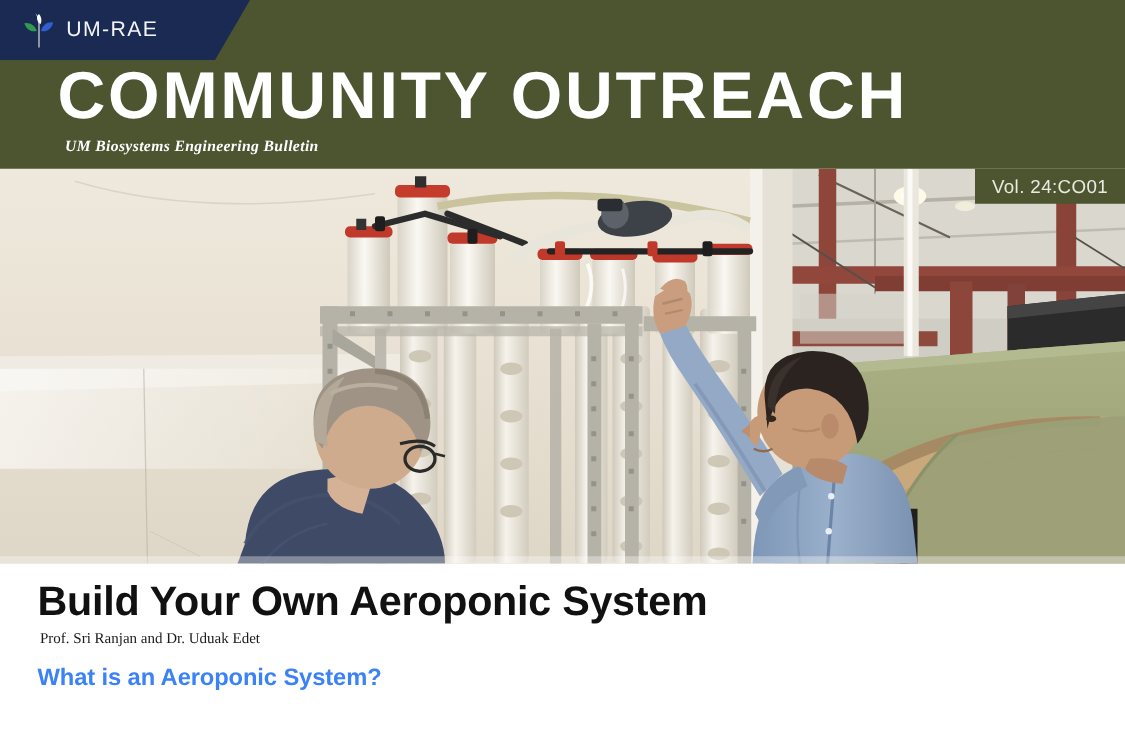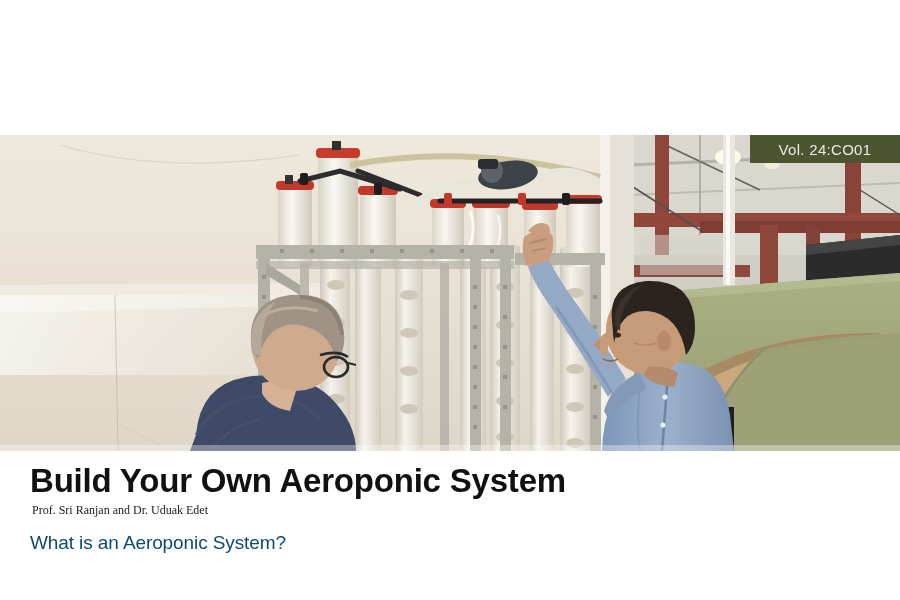--- a/index.html
+++ b/index.html
@@ -67,21 +67,21 @@
     letter-spacing: 0.3px;
     margin-top: 7px;
     margin-left: 6px;
     white-space: nowrap;
   }
 
   
   .vol-tag {
     position: absolute;
     right: 0; top: 135px;
-    width: 150px; height: 28px;
+    width: 120px; height: 28px;
     background: #4c5430;
     display: flex;
     align-items: center;
     justify-content: center;
     z-index: 5;
   }
   .vol-tag span {
     color: #e7ebe0;
     font-size: 15px;
     letter-spacing: 0.3px;
@@ -116,22 +116,22 @@
   }
   .byline {
     font-family: "Liberation Serif", serif;
     font-size: 12px;
     color: #1a1a1a;
     margin-top: 4px;
     margin-left: 2px;
   }
   .section-heading {
     font-size: 19px;
-    font-weight: 400;
-    color: #0c4a6e;
+    font-weight: 700;
+    color: #3b82f6;
     margin-top: 14px;
     letter-spacing: -0.1px;
   }
   .bullet-list {
     margin-top: 6px;
     padding-left: 30px;
     list-style: none;
   }
   .bullet-item {
     position: relative;
@@ -146,20 +146,37 @@
     top: 0;
     font-size: 13px;
     color: #222222;
   }
 </style>
 </head>
 <body>
 
 <div class="page">
 
+  <div class="header">
+
+    <div class="logo-banner">
+      <svg class="logo-mark" viewBox="0 0 28 30">
+        <path d="M13.8 29 L13.8 10 C13.8 6 12.4 3.2 11.2 1.6 C12.8 3.0 14.6 5.4 14.6 9.4 L14.6 29 Z" fill="#ffffff"></path>
+        <path d="M14.2 2.2 C16.2 4.2 16.6 7.4 15.6 10.2 C14.0 9.6 12.6 7.6 12.6 5.4 C12.6 4.0 13.2 3.0 14.2 2.2 Z" fill="#ffffff"></path>
+        <path d="M2.5 9.5 C7.0 8.8 11.2 11.4 12.4 15.8 C8.2 16.9 3.9 14.5 2.5 9.5 Z" fill="#2e9b4e"></path>
+        <path d="M25.5 9.0 C24.4 14.2 20.0 16.9 15.8 15.8 C17.0 11.2 21.0 8.3 25.5 9.0 Z" fill="#2f5fd0"></path>
+      </svg>
+      <div class="logo-text">UM-RAE</div>
+    </div>
+
+    <div class="masthead">
+      <div class="masthead-title">COMMUNITY OUTREACH</div>
+      <div class="masthead-sub">UM Biosystems Engineering Bulletin</div>
+    </div>
+  </div>
 
   <div class="photo">
     <svg viewBox="0 0 900 316" preserveAspectRatio="none">
       <defs>
         <linearGradient id="wallg" x1="0" y1="0" x2="0" y2="1">
           <stop offset="0" stop-color="#efe9dd"></stop>
           <stop offset="0.55" stop-color="#e7e0d2"></stop>
           <stop offset="1" stop-color="#ded6c6"></stop>
         </linearGradient>
         <linearGradient id="glowg" x1="0" y1="0" x2="1" y2="0">

